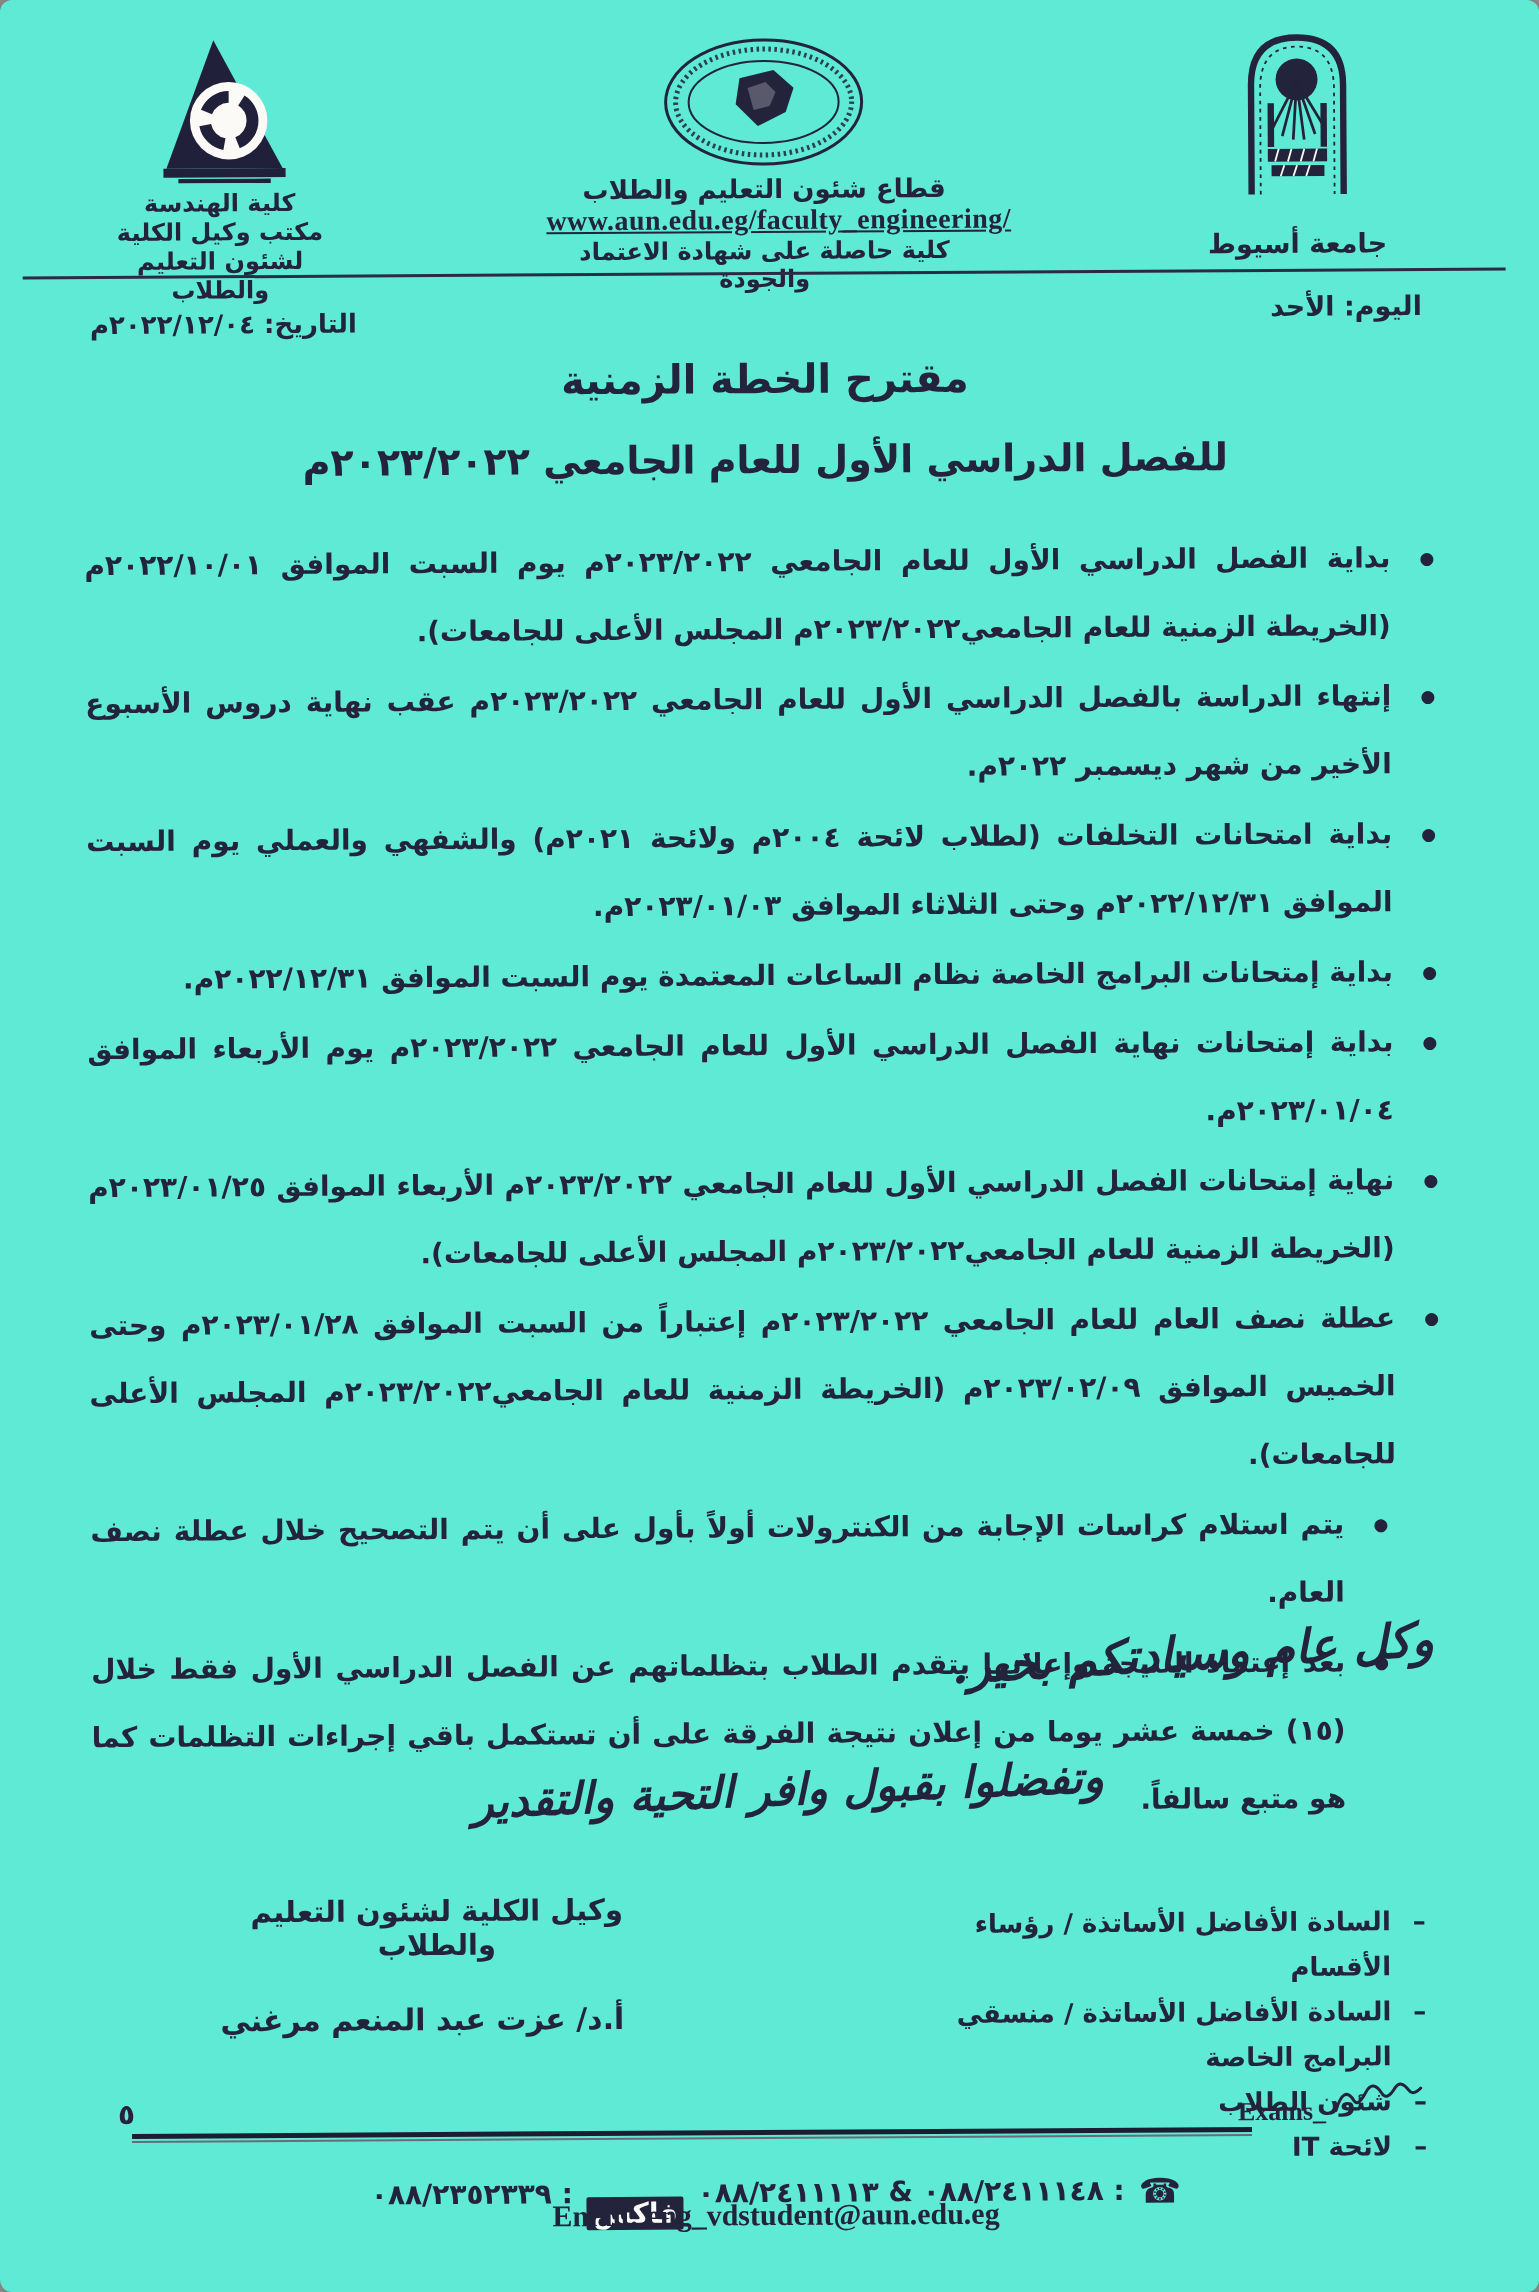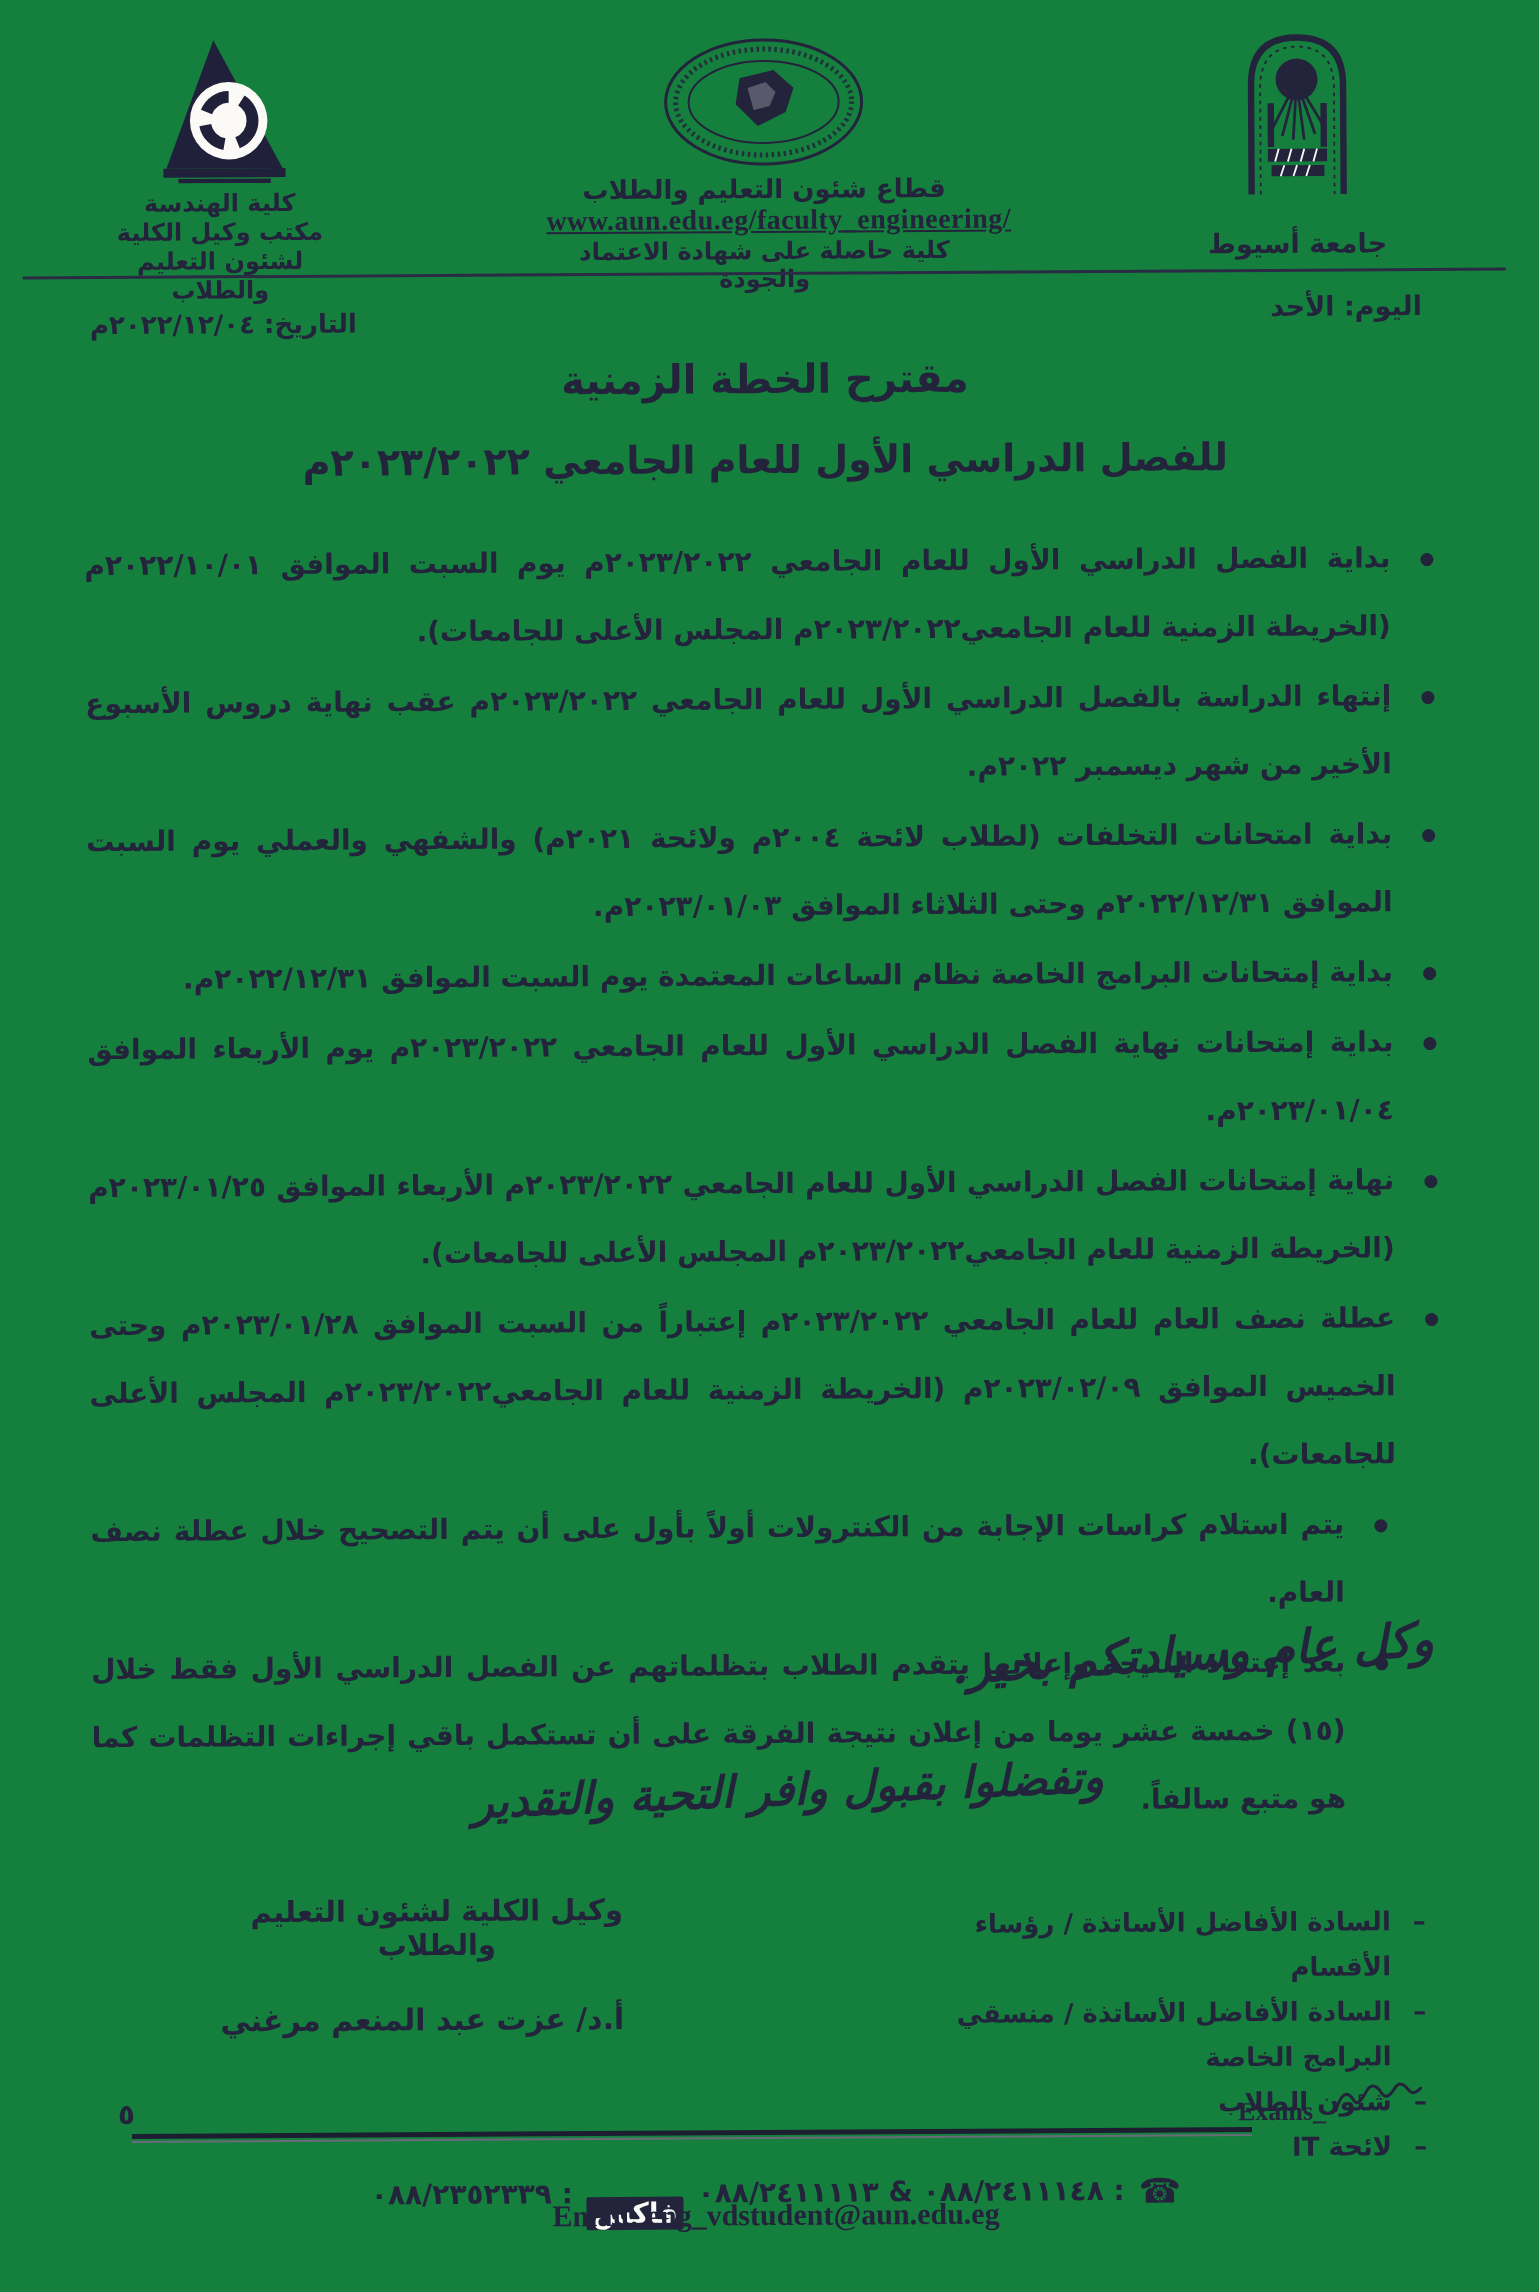--- a/index.html
+++ b/index.html
@@ -1,25 +1,26 @@
 <!DOCTYPE html>
 <html lang="ar" dir="rtl"><head>
 <meta charset="utf-8">
 <style>
   html,body{margin:0;padding:0;background:#9a9a9a;}
   .page{
     position:relative;
     width:1539px;height:2292px;
     margin:0 auto;
-    background:#15803d;
+    background:#5eead4;
     color:#23233c;
     font-family:"DejaVu Sans",sans-serif;
     direction:rtl;
     overflow:hidden;
     box-shadow:0 0 18px rgba(0,0,0,.45);
+    border-radius:12px;
   }
   .tilt{position:absolute;inset:0;transform:rotate(-0.35deg);transform-origin:50% 50%;}
 
   
   .hdr-left{position:absolute;top:34px;left:108px;width:235px;text-align:center;}
   .hdr-left .lines{font-size:24px;font-weight:bold;line-height:29px;margin-top:2px;}
   .hdr-center{position:absolute;top:36px;left:552px;width:436px;text-align:center;}
   .sector{font-size:26px;font-weight:bold;margin-top:2px;}
   .website{font-size:28px;font-weight:bold;font-family:"Liberation Serif",serif;direction:ltr;
            text-decoration:underline;letter-spacing:.5px;}

